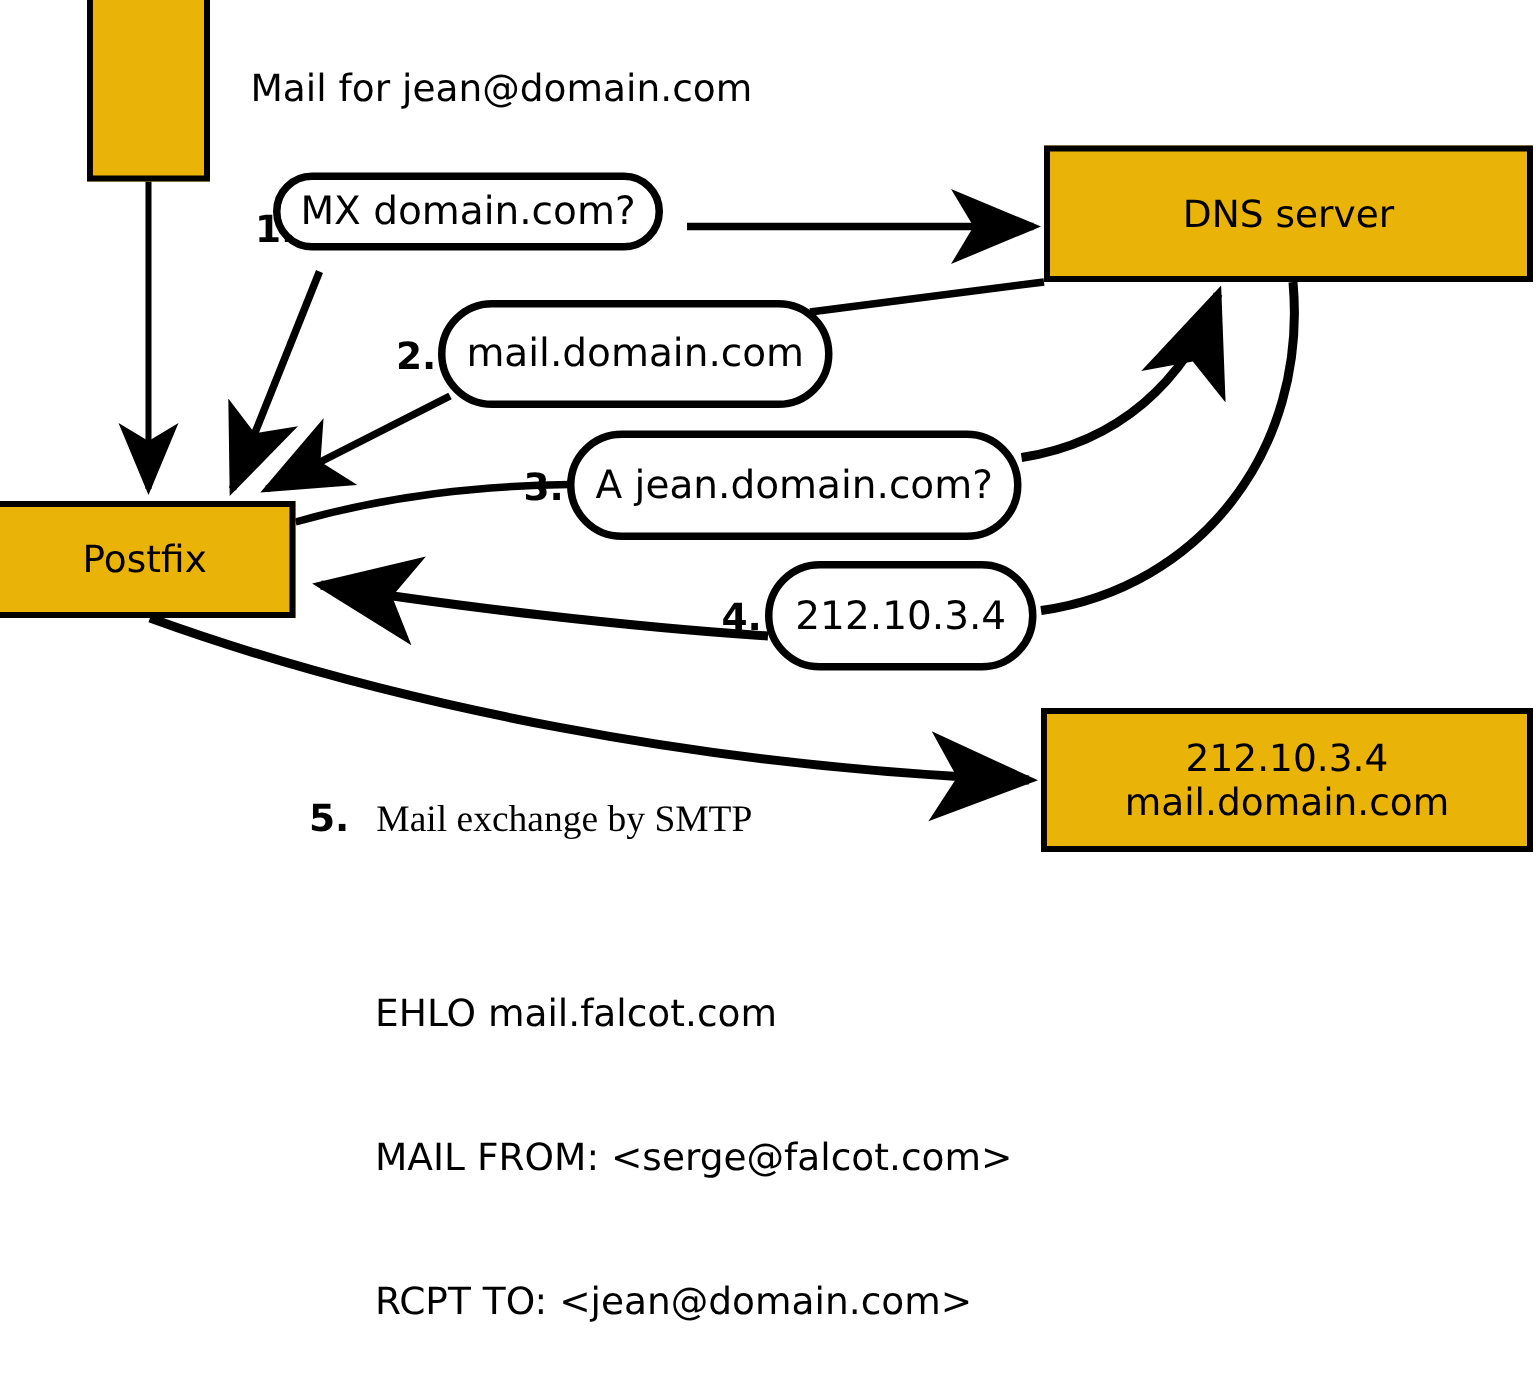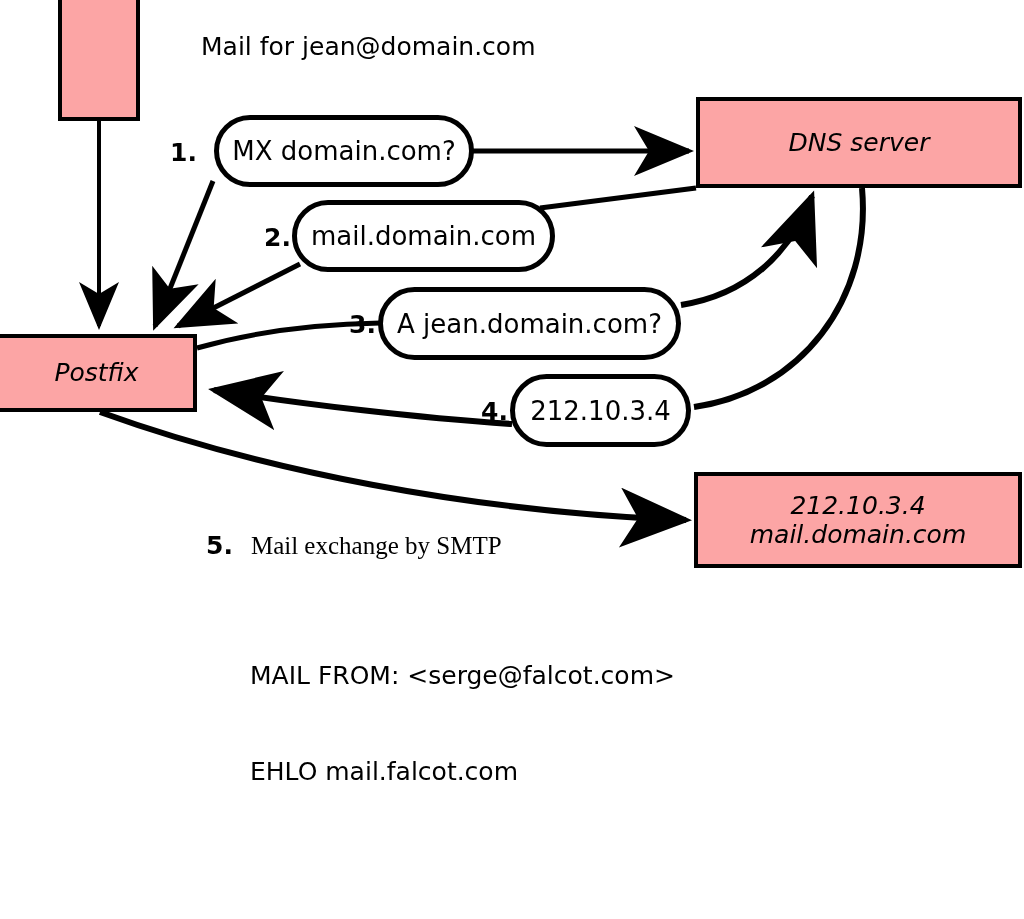--- a/index.html
+++ b/index.html
@@ -22,31 +22,30 @@
   #wires {
     position: absolute;
     left: 0;
     top: 0;
     width: 1024px;
     height: 919px;
   }
   .node-box {
     position: absolute;
     box-sizing: border-box;
-    background: #fca5a5;
+    background: #eab308;
     border: 4px solid #000000;
     display: flex;
     flex-direction: column;
     align-items: center;
     justify-content: center;
     text-align: center;
     font-size: 25px;
     line-height: 1.18;
     z-index: 4;
-    font-style: italic;
   }
   .bubble {
     position: absolute;
     box-sizing: border-box;
     background: #ffffff;
     border: 5px solid #000000;
     border-radius: 40px;
     display: flex;
     align-items: center;
     justify-content: center;
@@ -134,24 +133,24 @@
 
   <div class="node-box" id="dns-box" style="left:696px; top:97px; width:326px; height:91px;">
     <span>DNS server</span>
   </div>
 
   <div class="node-box" id="mailserver-box" style="left:694px; top:472px; width:328px; height:96px;">
     <span>212.10.3.4</span>
     <span>mail.domain.com</span>
   </div>
 
-  <div class="plain-label" style="left:167px; top:32px;margin-left:34px;">Mail for jean@domain.com</div>
+  <div class="plain-label" style="left:167px; top:44px;">Mail for jean@domain.com</div>
 
   <div class="step-num" style="left:170px; top:138px;">1.</div>
-  <div class="bubble" style="left:214px; top:115px; width:260px; height:72px;">
+  <div class="bubble" style="left:182px; top:115px; width:260px; height:52px;">
     <span>MX domain.com?</span>
   </div>
 
   <div class="step-num" style="left:264px; top:223px;">2.</div>
   <div class="bubble" style="left:292px; top:200px; width:263px; height:72px;">
     <span>mail.domain.com</span>
   </div>
 
   <div class="step-num" style="left:349px; top:310px;">3.</div>
   <div class="bubble" style="left:378px; top:287px; width:303px; height:73px;">
@@ -161,22 +160,23 @@
   <div class="step-num" style="left:481px; top:397px;">4.</div>
   <div class="bubble" style="left:510px; top:374px; width:181px; height:73px;">
     <span>212.10.3.4</span>
   </div>
 
   <div class="smtp-step" style="left:206px; top:531px;">
     <span class="num">5.</span><span style="display:inline-block;width:18px;"></span><span class="txt">Mail exchange by SMTP</span>
   </div>
 
   <div id="transcript" style="left:250px; top:596px;">
+    <div>EHLO mail.falcot.com</div>
     <div>MAIL FROM: &lt;serge@falcot.com&gt;</div>
-    <div>EHLO mail.falcot.com</div>
+    <div>RCPT TO: &lt;jean@domain.com&gt;</div>
     
     
     
     
     
     
     
   </div>
 
 </div>

